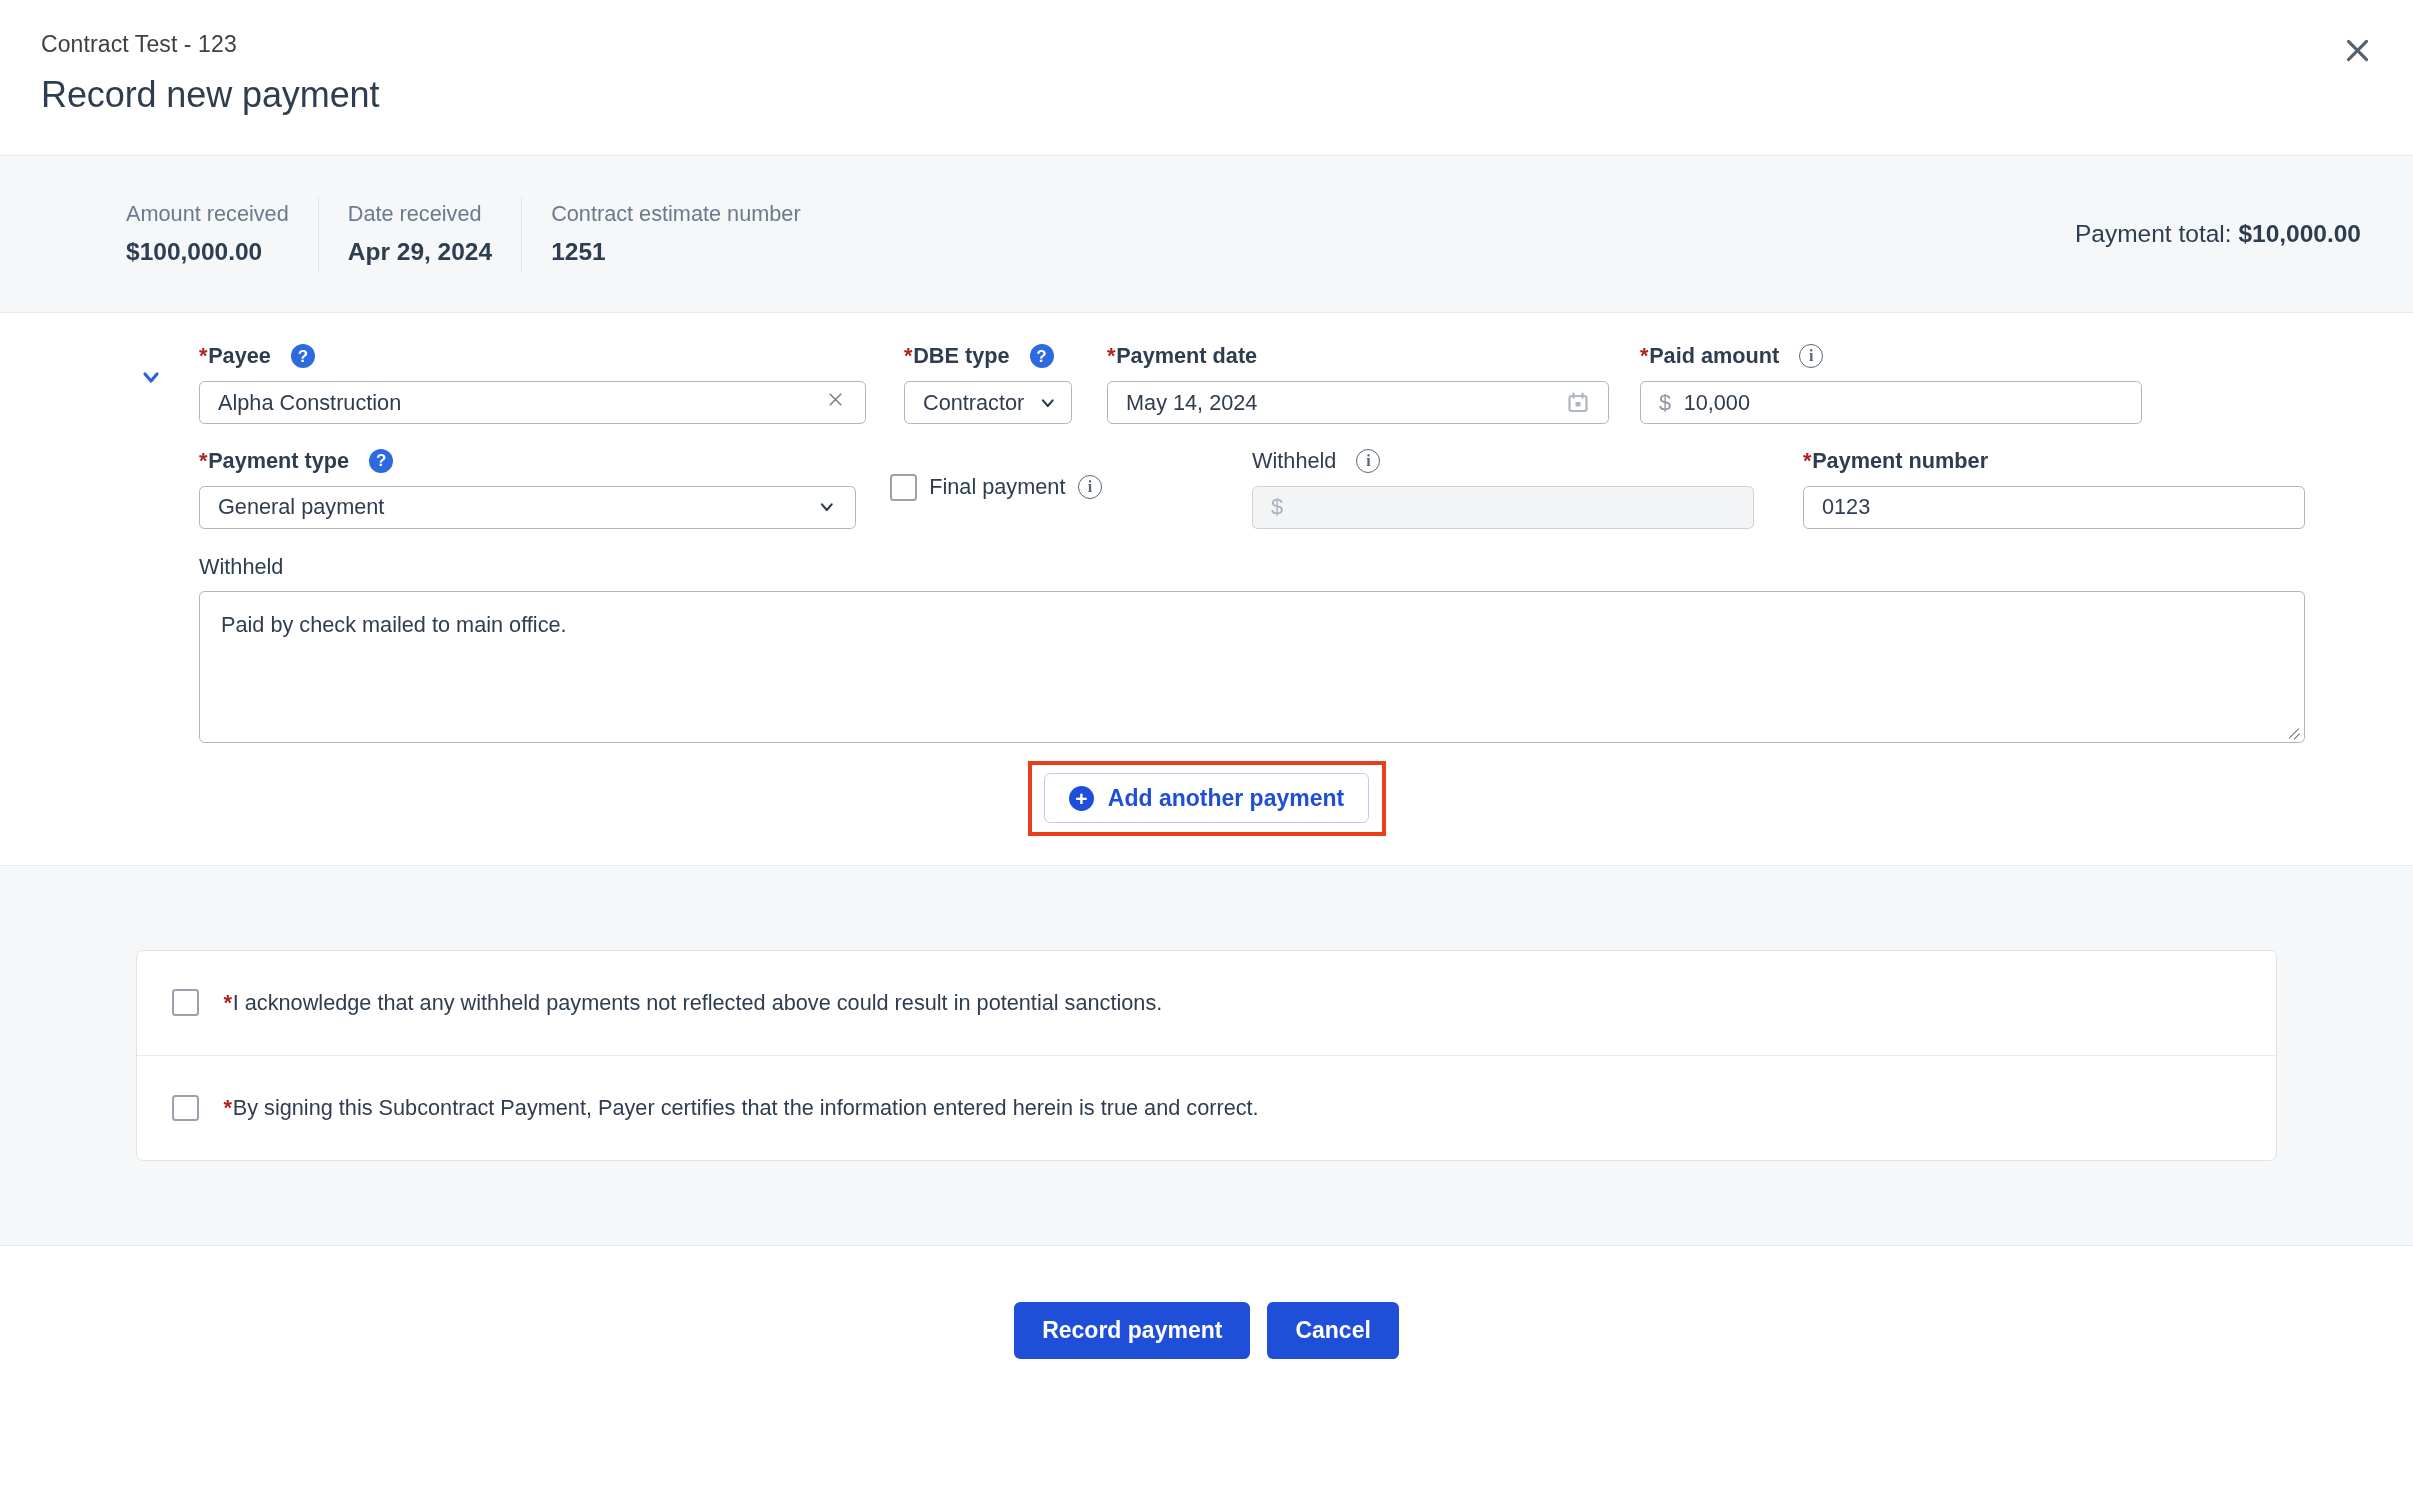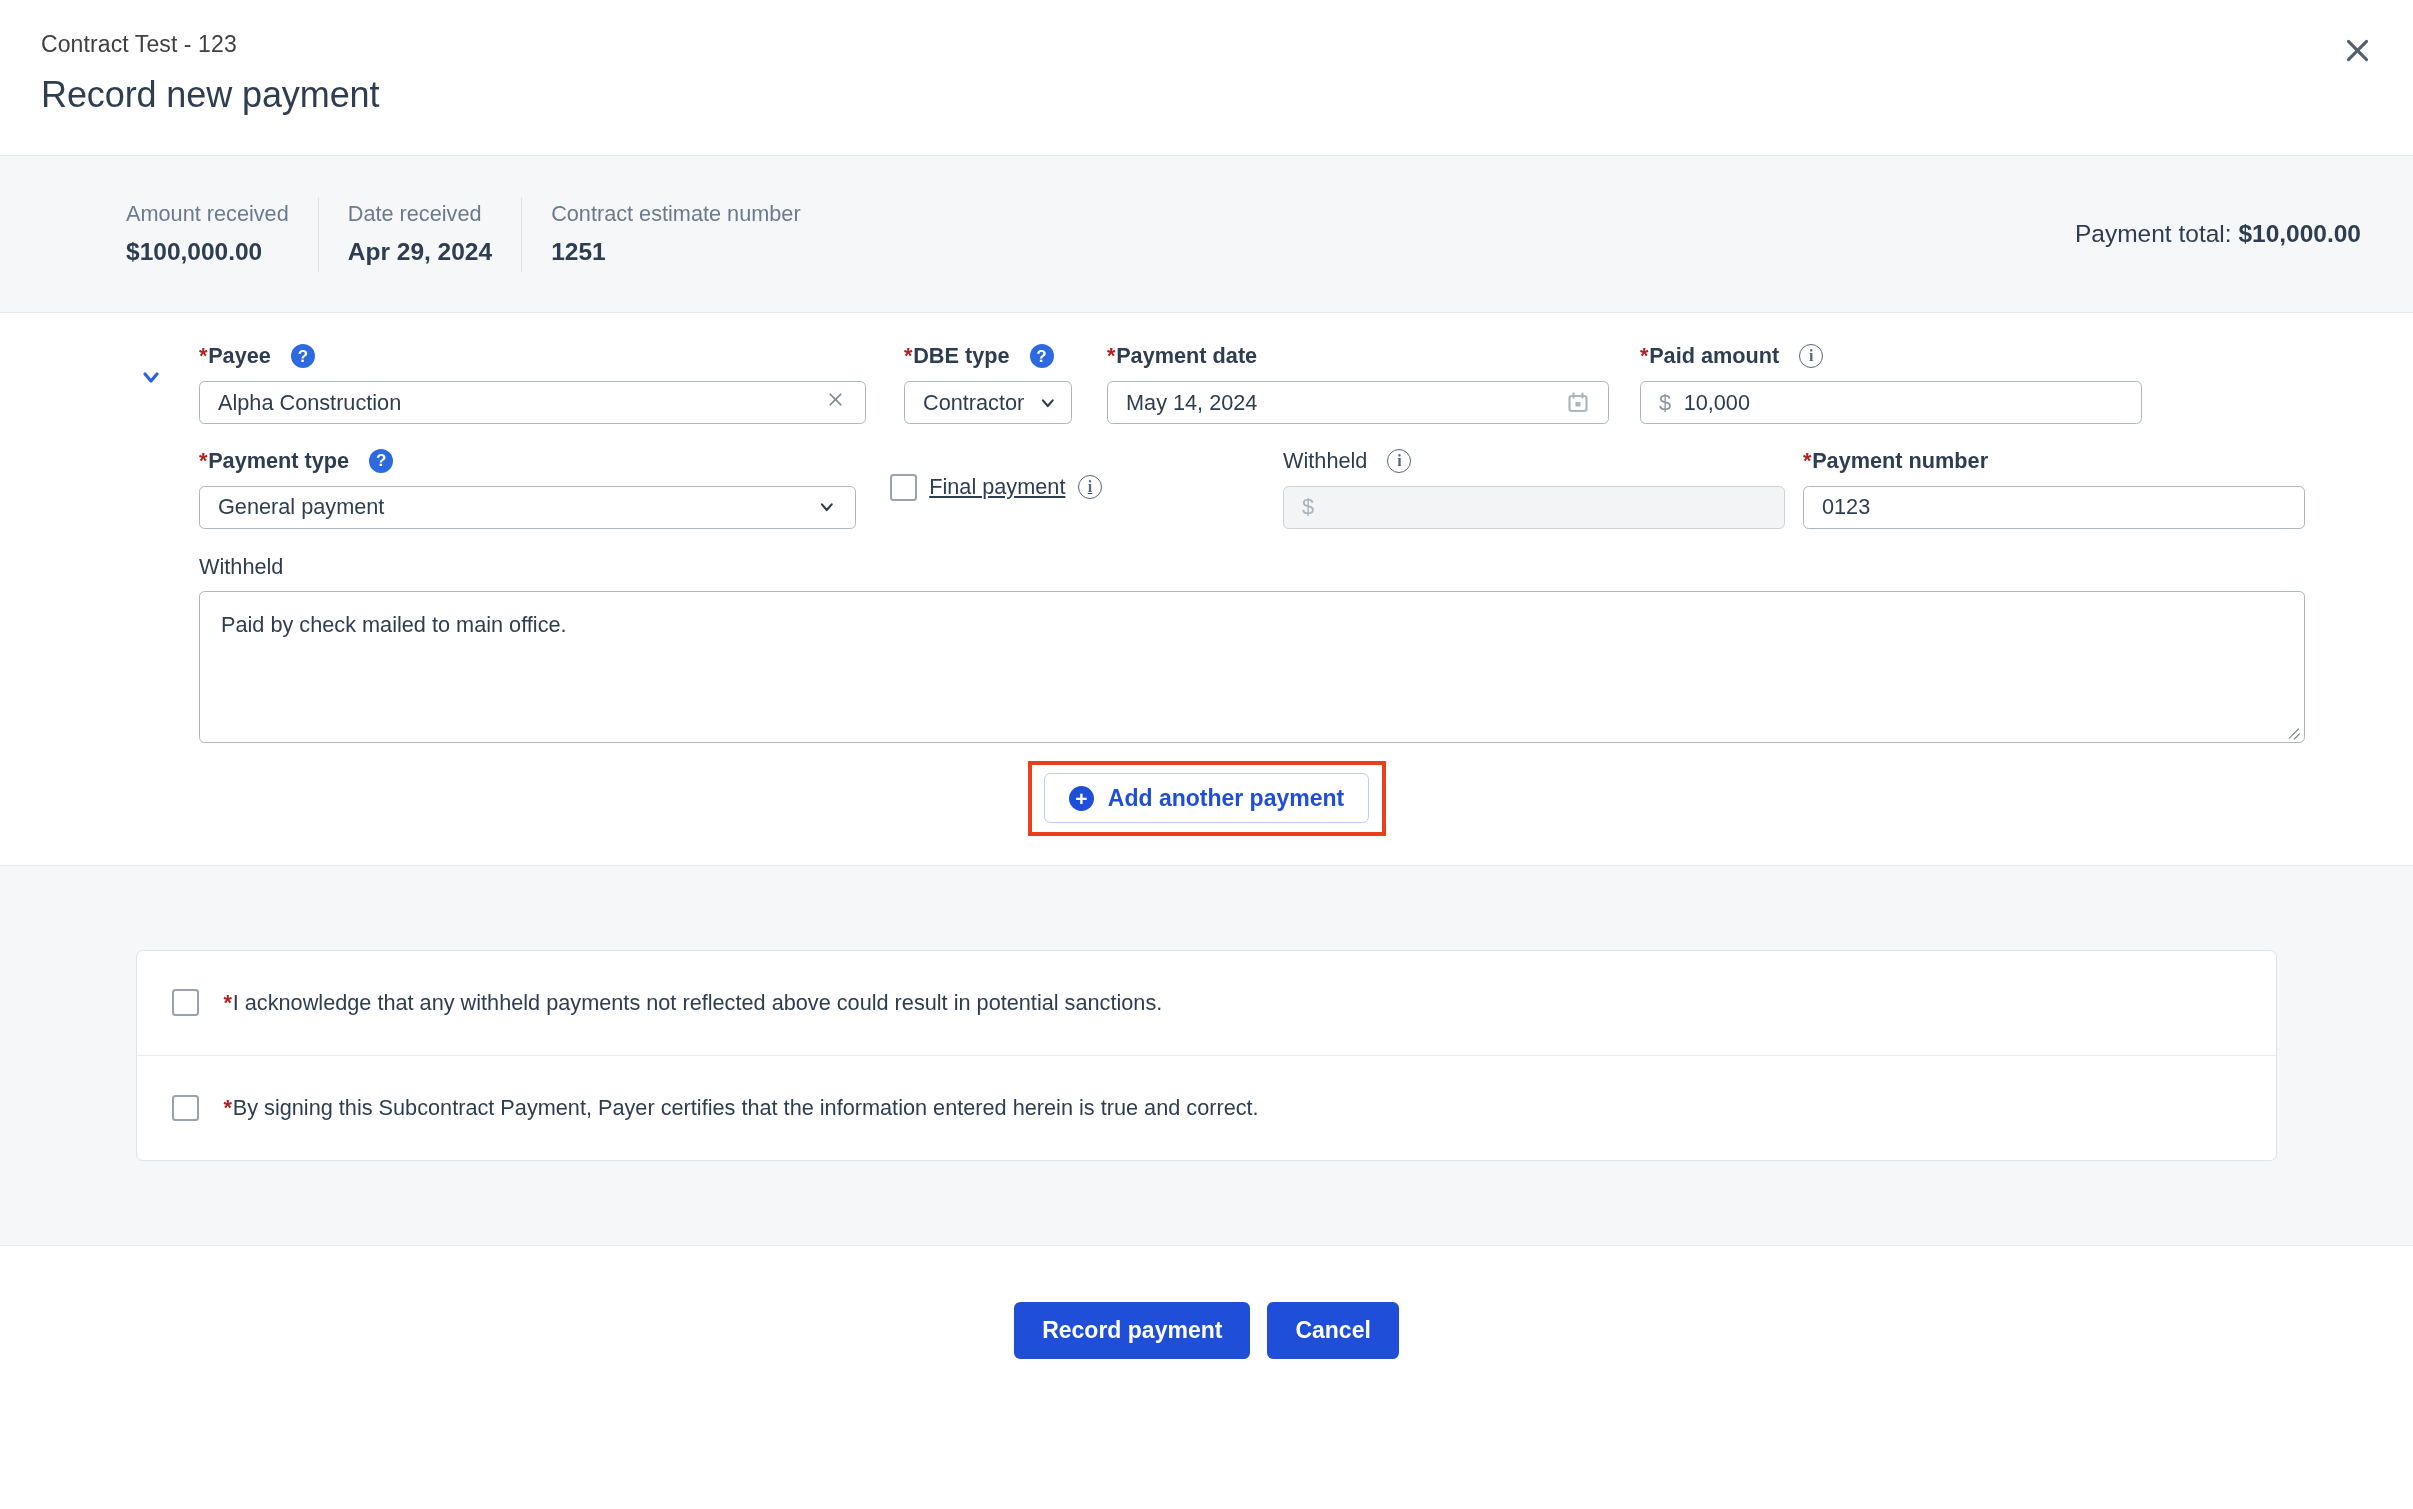--- a/index.html
+++ b/index.html
@@ -195,23 +195,23 @@
 
   
   .col-payee  { width: 667px; }
   .col-dbe    { width: 168px; margin-left: 38px; }
   .col-dbe .control { padding-right: 12.6px; }
   .w-dbe      { width: 168px; }
   .col-date   { width: 502px; margin-left: 35px; }
   .col-paid   { width: 502px; margin-left: 31px; }
 
   .col-ptype  { width: 657px; }
-  .col-final  { margin-left: 34px; padding-top: 0; align-self: flex-end; padding-bottom: 14px; text-decoration: underline; }
+  .col-final  { margin-left: 34px; padding-top: 0; align-self: flex-end; padding-bottom: 14px; }
   .col-with   { width: 502px; }
-  .col-pnum   { width: 502px; margin-left: 18px; }
+  .col-pnum   { width: 502px; margin-left: 49px; }
 
   .spacer-final { display:flex; align-items:center; gap: 12.6px; height: 55px; }
   .checkbox {
     width: 26.6px; height: 26.6px;
     border: 2.1px solid #9aa3ad;
     border-radius: 3.5px;
     background:#fff;
     cursor: pointer;
     flex: 0 0 auto;
   }

